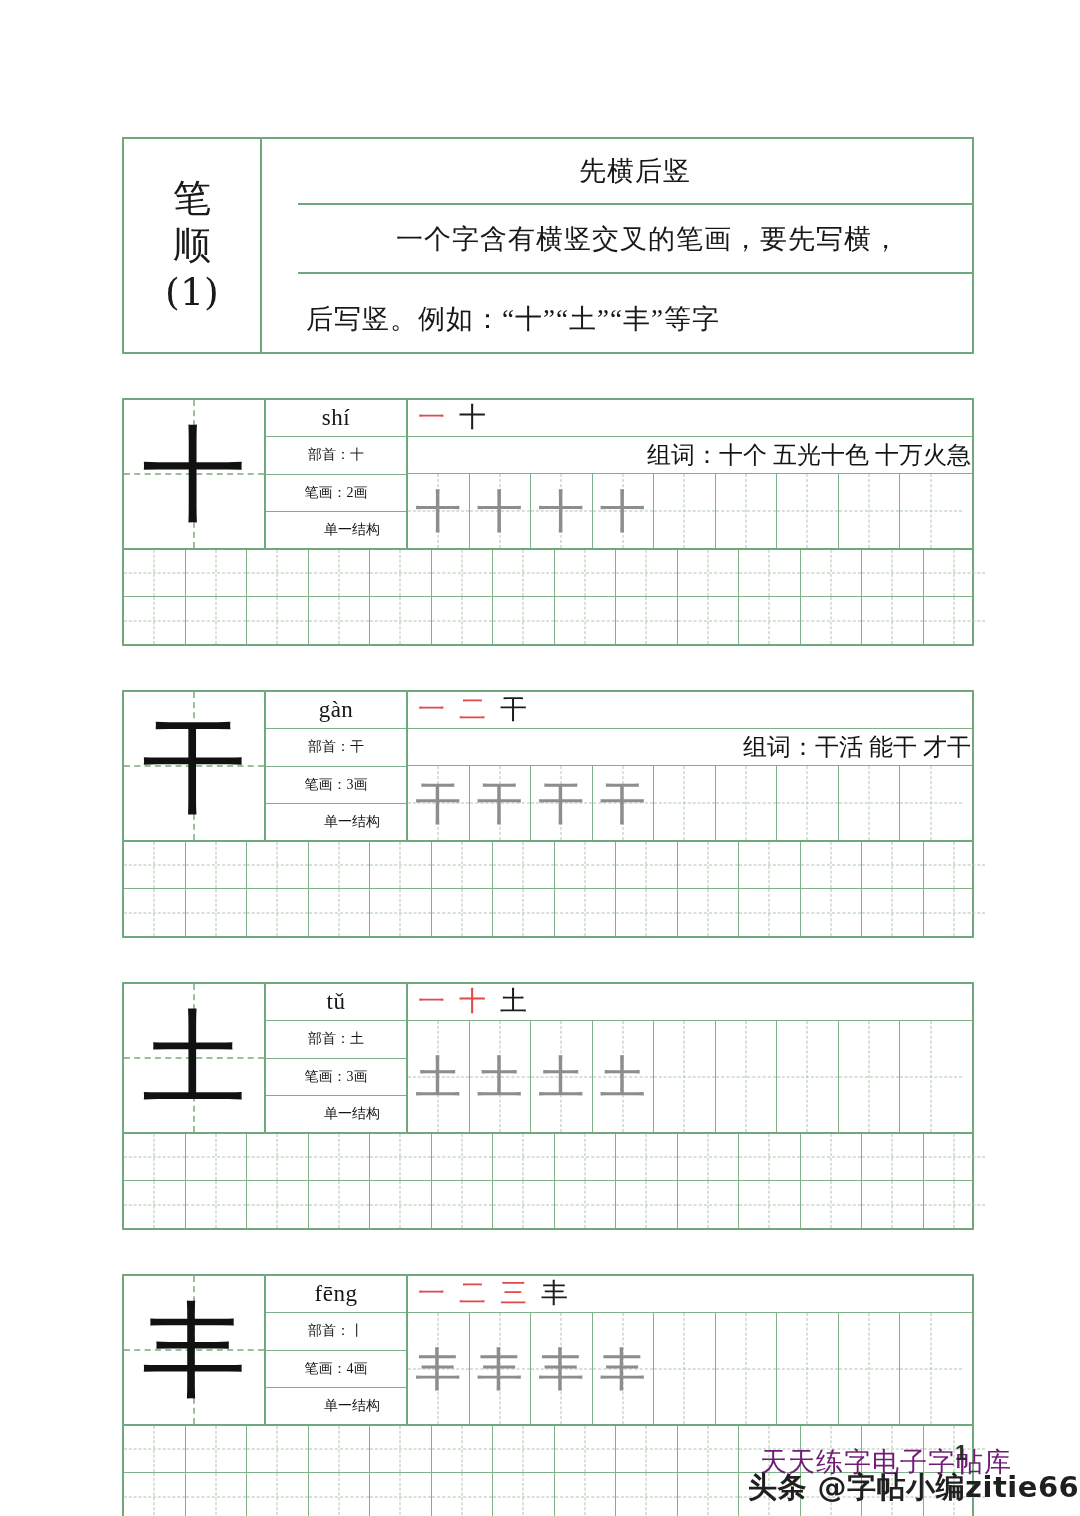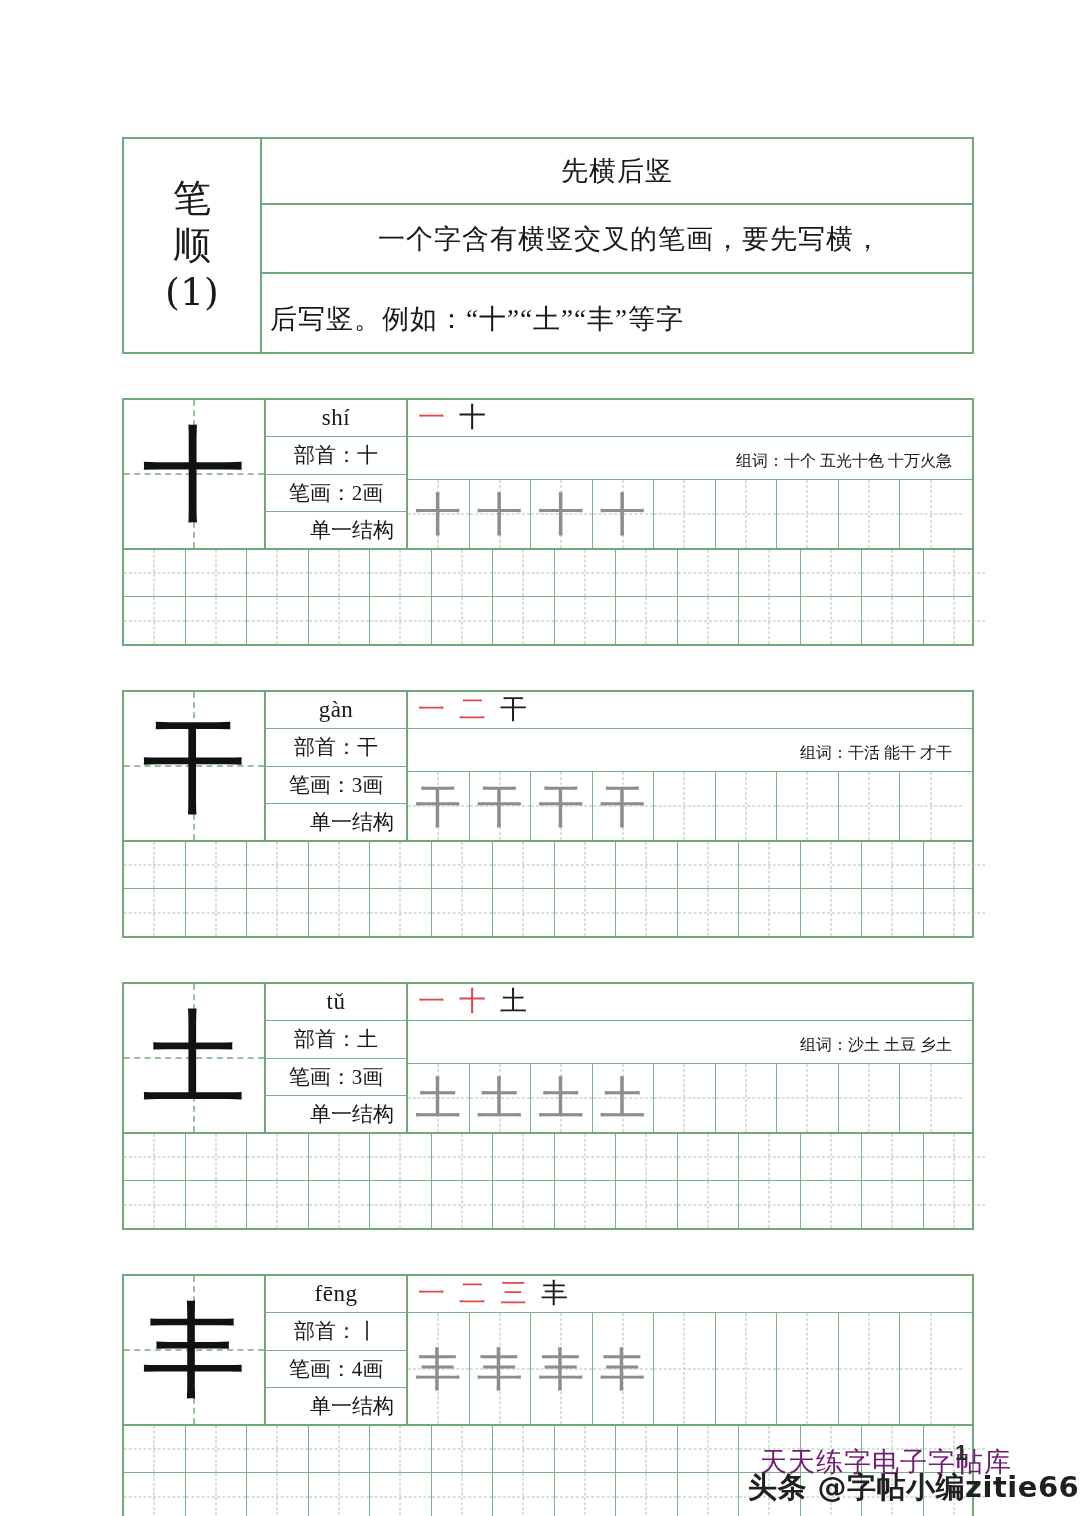--- a/index.html
+++ b/index.html
@@ -43,20 +43,21 @@
     line-height: 1.18;
     color: #1a1a1a;
     font-family: "DejaVu Serif", "Liberation Serif", serif;
     font-weight: 500;
     text-align: center;
   }
   .rule-right {
     flex: 1;
     display: flex;
     flex-direction: column;
+    padding-left: 36px;
   }
   .rule-row {
     border-bottom: 2px solid #6fa87c;
     display: flex;
     align-items: center;
     justify-content: center;
     font-size: 27px;
     color: #181818;
     letter-spacing: 1px;
   }
@@ -112,21 +113,21 @@
     border-right: 2px solid #6fa87c;
     display: flex;
     flex-direction: column;
   }
   .info-cell {
     flex: 1;
     border-bottom: 1px solid #7fb08a;
     display: flex;
     align-items: center;
     justify-content: center;
-    font-size: 21px;
+    font-size: 14px;
     color: #161616;
     white-space: nowrap;
   }
   .info-cell:last-child { border-bottom: none; margin-left: 32px; }
   .info-cell.pinyin {
     font-family: "Liberation Serif", "DejaVu Serif", serif;
     font-size: 23px;
     letter-spacing: 0.5px;
   }
 
@@ -153,25 +154,24 @@
     top: -2px;
   }
   .stroke-step.done { color: #1c1c1c; }
 
   .words-row {
     height: 37px;
     border-bottom: 1px solid #7fb08a;
     display: flex;
     align-items: center;
     justify-content: flex-end;
-    padding-right: 20px;
-    font-size: 16px;
+    padding-right: 1px;
+    font-size: 24px;
     color: #141414;
     white-space: nowrap;
-    margin-top: 6px;
   }
 
   .trace-row {
     flex: 1;
     display: flex;
     position: relative;
   }
   .trace-cell {
     flex: 0 0 61.5px;
     border-right: 1px solid #7fb08a;
@@ -643,21 +643,20 @@
             <div class="info-cell ">部首：土</div>
             <div class="info-cell ">笔画：3画</div>
             <div class="info-cell ">单一结构</div>
           </div>
           <div class="right-col">
             <div class="stroke-row">
               <div class="stroke-step">一</div>
               <div class="stroke-step">十</div>
               <div class="stroke-step done">土</div>
             </div>
-            <div class="words-row">组词：沙土 土豆 乡土</div>
             <div class="trace-row">
               <div class="trace-cell">
                 <div class="vmid"></div>
                 <div class="hmid"></div>
                 <div class="trace-glyph">土</div>
               </div>
               <div class="trace-cell">
                 <div class="vmid"></div>
                 <div class="hmid"></div>
                 <div class="trace-glyph">土</div>

